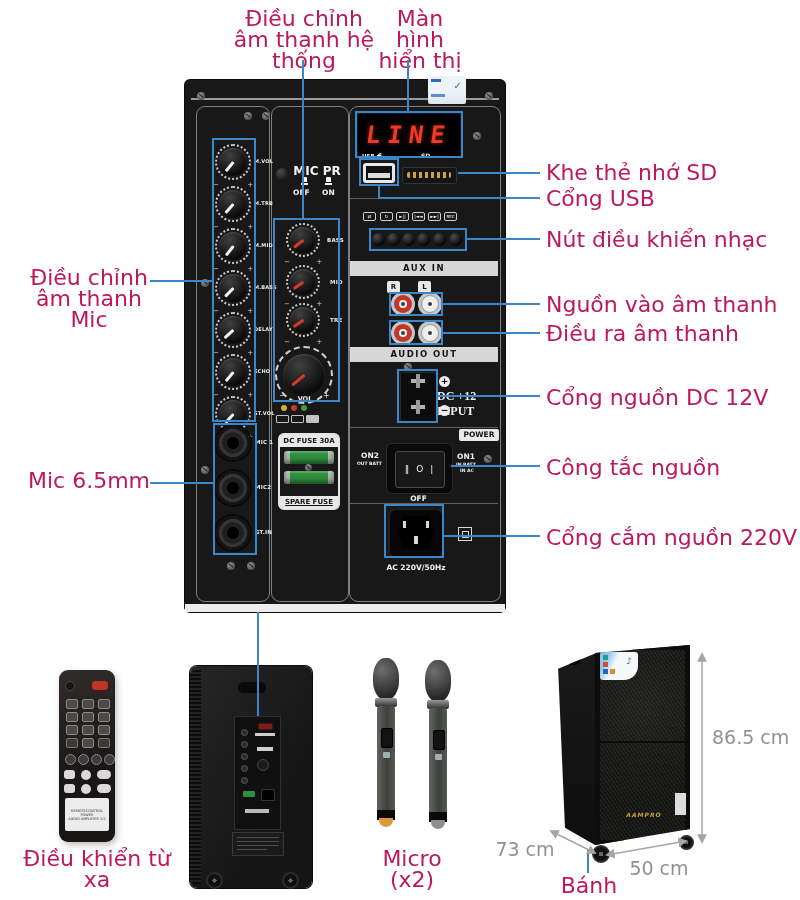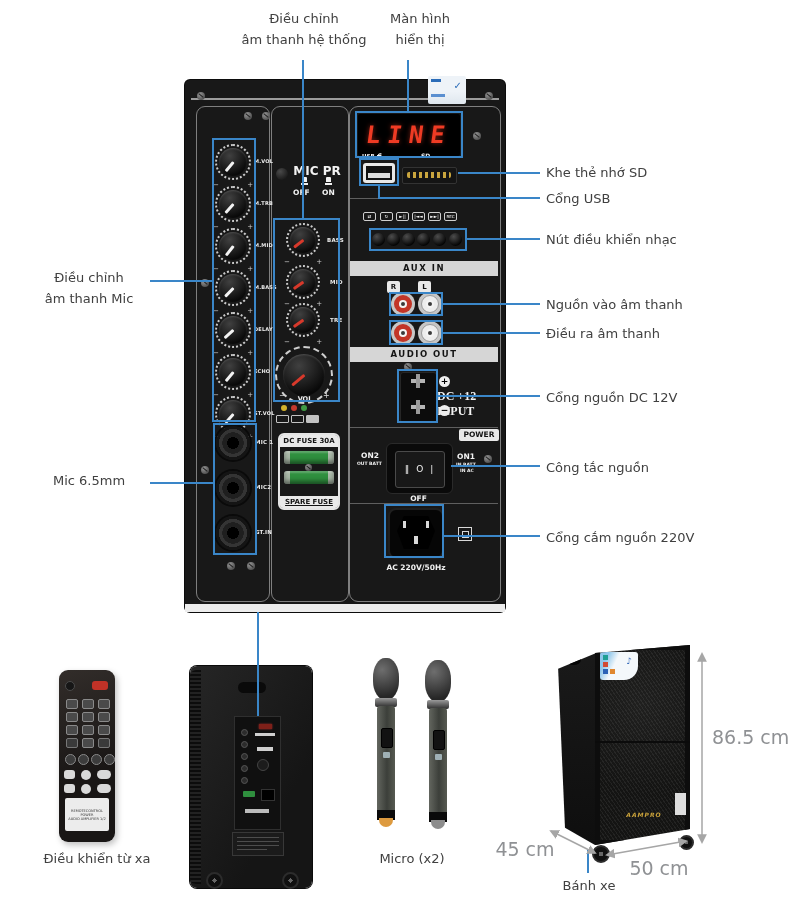--- a/index.html
+++ b/index.html
@@ -1,19 +1,19 @@
 <!DOCTYPE html>
 <html><head>
 <meta charset="utf-8">
 <style>
   html,body{margin:0;padding:0;background:#fff;}
   #stage{position:relative;width:800px;height:900px;background:#fff;overflow:hidden;
          font-family:"DejaVu Sans",sans-serif;}
   svg.overlay{position:absolute;left:0;top:0;pointer-events:none;}
-  .lbl{position:absolute;color:#404040;font-size:13px;line-height:21px;}
+  .lbl{position:absolute;color:#be185d;font-size:22px;line-height:21px;}
   .lbl.c{text-align:center;}
   .dim{position:absolute;color:#8f9194;font-size:19px;}
   .bluebox{position:absolute;border:2px solid #3a86c8;box-sizing:border-box;}
   
   #panel{position:absolute;left:185px;top:80px;width:320px;height:532px;background:#181818;
          border-radius:5px;box-shadow:0 0 0 1px #0c0c0c;}
   .section{position:absolute;border:1px solid #7f7f7f;border-radius:9px;}
   .trim{position:absolute;background:#9c9c9c;}
   .screw{position:absolute;width:8px;height:8px;border-radius:50%;
          background:radial-gradient(circle at 35% 30%, #969696,#3a3a3a);}
@@ -424,21 +424,21 @@
       <div class="minel" style="right:6px;top:4px;color:#2b62b6;font-size:9px;">♪</div>
     </div>
     <div class="minel" style="left:0;top:48%;width:100%;height:2px;background:#0b0b0b;"></div>
     <div class="minel" style="left:24px;top:166px;width:50px;height:12px;text-align:center;color:#caa23a;font-size:6px;font-style:italic;font-weight:bold;letter-spacing:1px;">AAMPRO</div>
     <div class="minel" style="left:80px;top:148px;width:11px;height:22px;background:#ddd;"></div>
   </div>
   <div class="wheel" style="left:592px;top:845px;width:14px;height:14px;"></div>
   <div class="wheel" style="left:679px;top:835px;width:11px;height:11px;"></div>
 
   <div class="dim" style="left:712px;top:726px;">86.5 cm</div>
-  <div class="dim" style="left:494px;top:838px;width:62px;text-align:center;">45 cm</div>
+  <div class="dim" style="left:494px;top:838px;width:62px;text-align:center;">73 cm</div>
   <div class="dim" style="left:626px;top:857px;width:66px;text-align:center;">50 cm</div>
   <div class="lbl c" style="left:550px;top:875px;width:78px;">Bánh xe</div>
 
   <svg class="overlay" width="800" height="900" viewBox="0 0 800 900">
     <defs>
       <marker id="arr" viewBox="0 0 10 10" refX="8" refY="5" markerWidth="6.5" markerHeight="6.5" orient="auto-start-reverse">
         <path d="M0,0 L10,5 L0,10 z" fill="#a6a6a6"></path>
       </marker>
     </defs>
     <g stroke="#3a86c8" stroke-width="2" fill="none">

